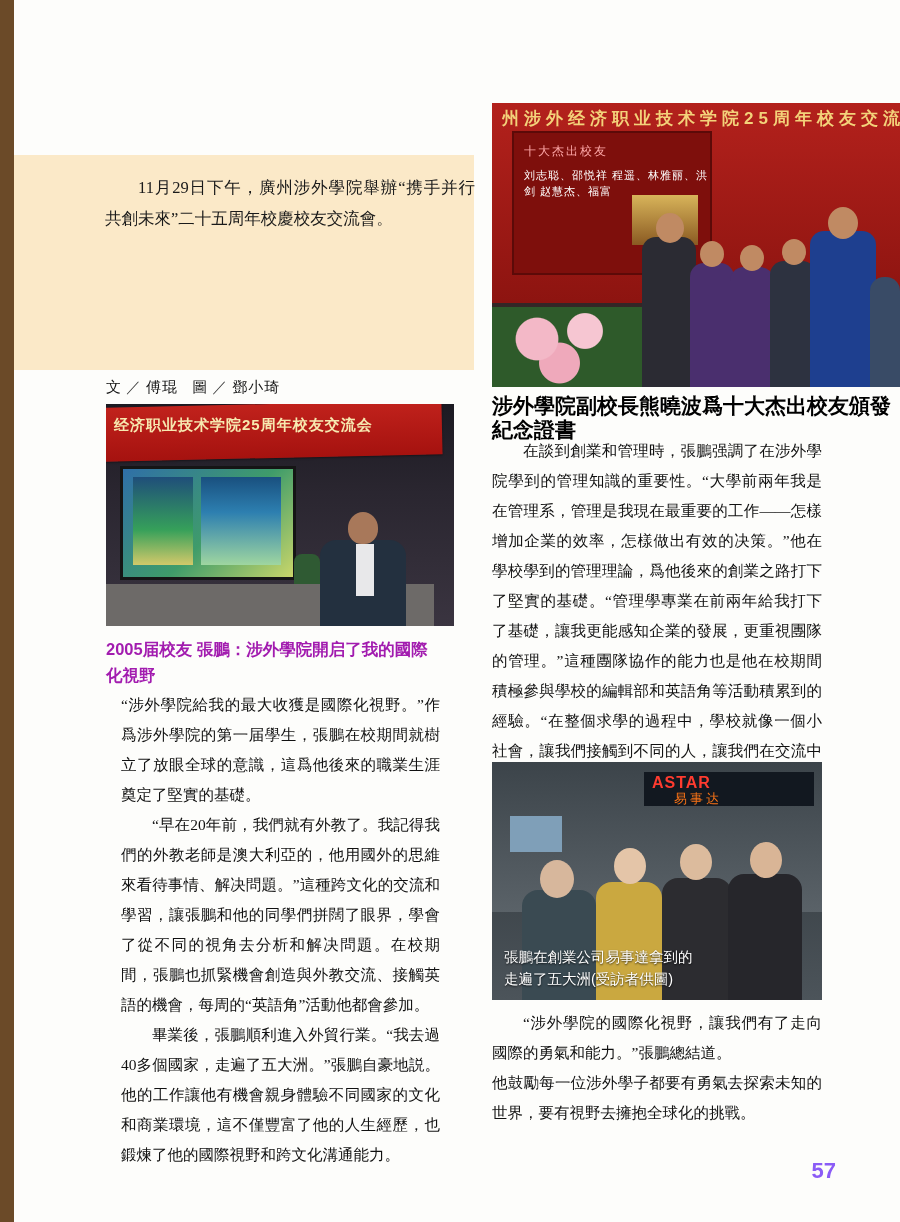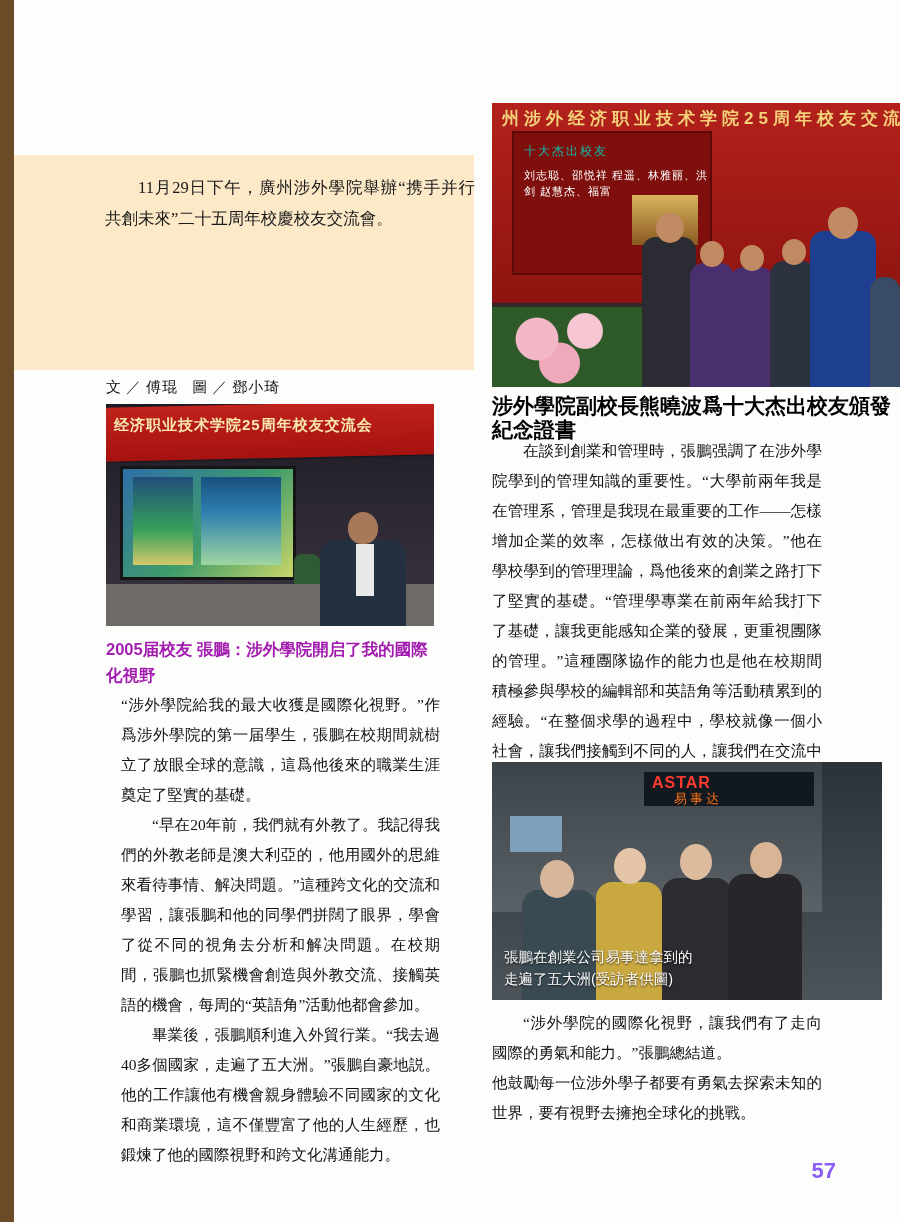--- a/index.html
+++ b/index.html
@@ -62,20 +62,21 @@
 
   .photo {
     position: absolute;
     background: #2b2b2b;
     overflow: hidden;
   }
   
   #photo-left {
     left: 106px; top: 404px; width: 328px; height: 222px;
     background: linear-gradient(#1c1a22 0%, #2a2630 40%, #3a3440 100%);
+    padding-left: 20px;
   }
   #photo-left .banner {
     position: absolute; left: -4px; top: 0; width: 340px; height: 54px;
     background: linear-gradient(#c1221c, #a5120f);
     transform: rotate(-1.3deg);
     box-shadow: 0 1px 2px rgba(0,0,0,.4);
   }
   #photo-left .banner-txt {
     position: absolute; left: 8px; top: 12px; width: 320px;
     color: #f7e9b0; font-size: 15px; letter-spacing: 1px; white-space: nowrap;
@@ -143,21 +144,21 @@
   #photo-top-right .toptxt {
     position:absolute; left: 10px; top: 4px; width: 400px;
     color: #f3d27a; font-size: 17px; letter-spacing: 5px; white-space: nowrap;
     font-family: "Liberation Sans", sans-serif; font-weight: bold;
   }
   #photo-top-right .ledscreen {
     position:absolute; left: 20px; top: 28px; width: 196px; height: 140px;
     background: #7e0f0c; border: 2px solid #5c0a08;
   }
   #photo-top-right .ledscreen .l1 {
-    position:absolute; left: 10px; top: 10px; color:#14b8a6; font-size: 12px;
+    position:absolute; left: 10px; top: 10px; color:#fca5a5; font-size: 12px;
     font-family:"Liberation Sans",sans-serif; letter-spacing:2px;
   }
   #photo-top-right .ledscreen .l2 {
     position:absolute; left: 10px; top: 34px; color:#fff; font-size: 11px;
     font-family:"Liberation Sans",sans-serif; letter-spacing:1px; line-height:16px;
   }
   #photo-top-right .ledscreen .pic {
     position:absolute; left: 118px; top: 62px; width: 66px; height: 50px;
     background: linear-gradient(#d8b45a,#8a5a22);
   }
@@ -189,21 +190,21 @@
   }
   .body-right {
     position: absolute;
     left: 492px; top: 436px; width: 330px;
     font-size: 15.5px; line-height: 30px; color: #111;
     text-align: justify;
   }
   .body-right p { margin: 0; text-indent: 2em; }
 
   #photo-bottom-right {
-    left: 492px; top: 762px; width: 390px; height: 238px;
+    left: 492px; top: 762px; width: 330px; height: 238px;
     background: linear-gradient(#2c3338,#4c545a);
   }
   #photo-bottom-right .sign {
     position:absolute; left: 152px; top: 10px; width: 170px; height: 34px;
     background: #121820;
   }
   #photo-bottom-right .sign .s1 {
     position:absolute; left: 8px; top: 2px; color:#ff3b2f; font-size: 16px;
     font-family:"Liberation Sans",sans-serif; font-weight:bold; letter-spacing:1px;
   }

